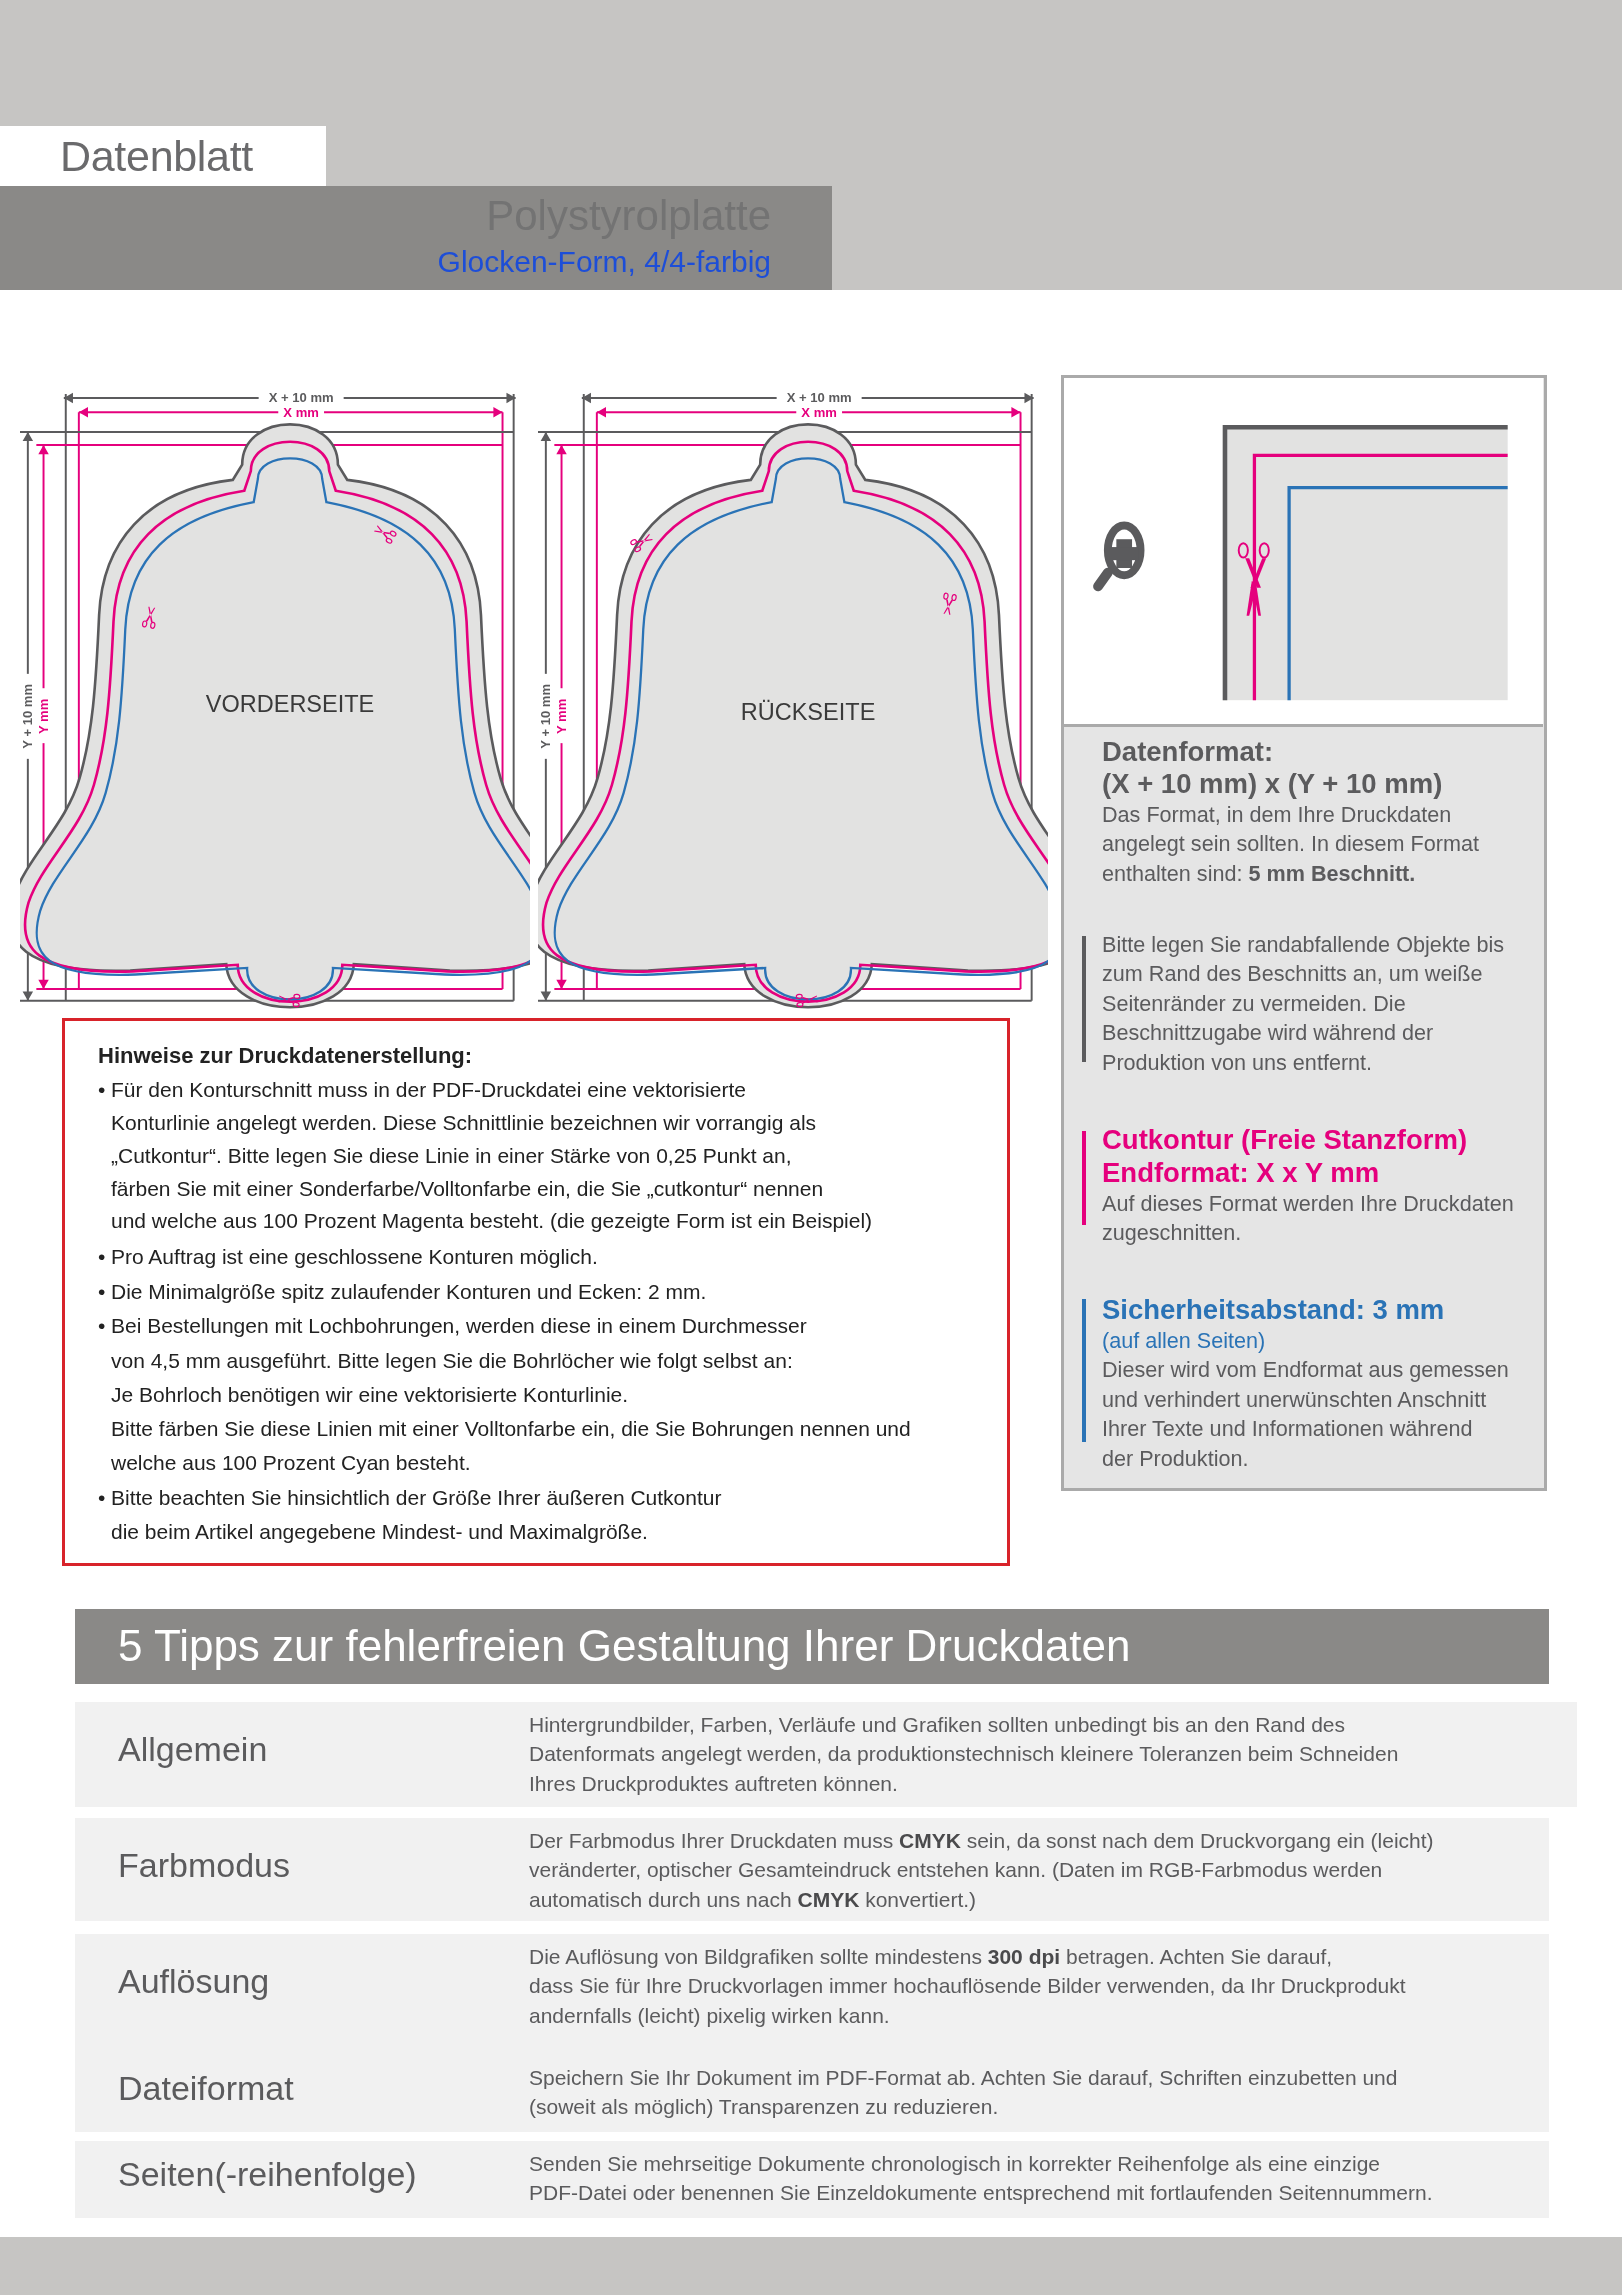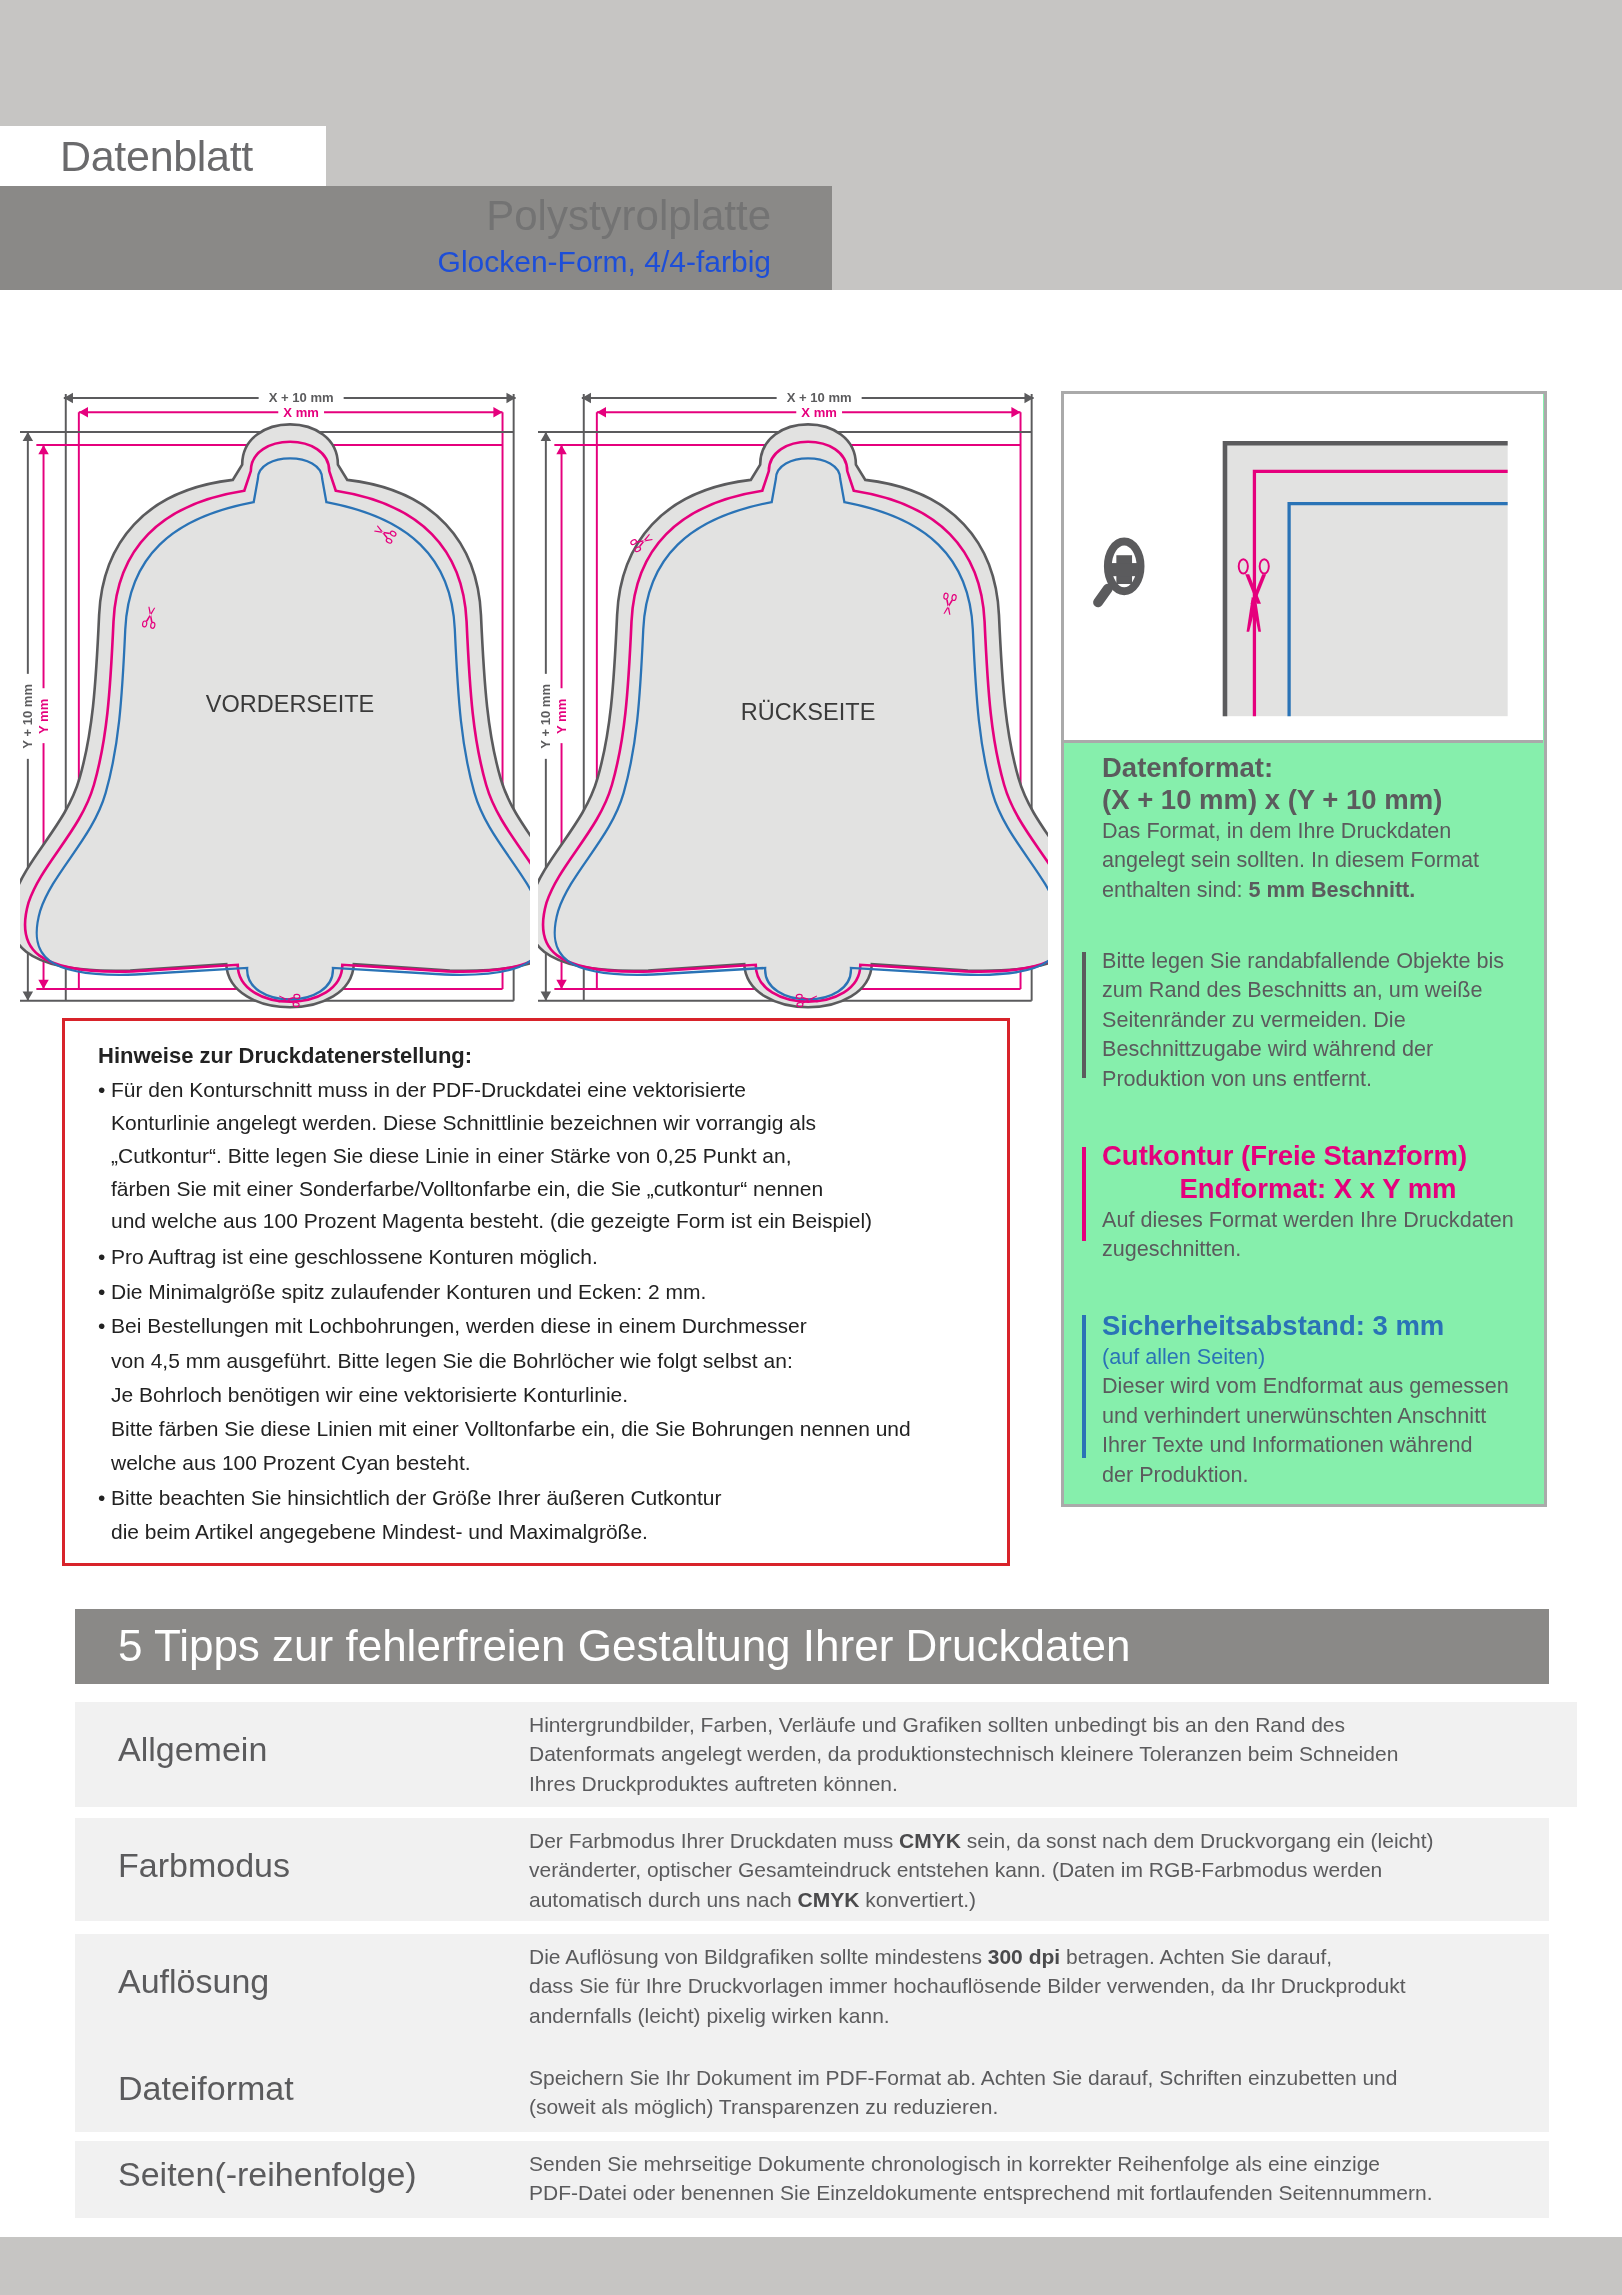--- a/index.html
+++ b/index.html
@@ -19,21 +19,21 @@
   #product-title { right: 852px; top: 190px; font-size: 42px; color: #737373; line-height: 52px; text-align: center; white-space: nowrap; }
   #product-subtitle { right: 852px; top: 243px; font-size: 30px; color: #1d4ed8; line-height: 37px; text-align: right; white-space: nowrap; margin-left: 12px; }
 
   
   .diagram { position: absolute; }
   .diagram svg { display: block; }
   .side-label { font-family: "Liberation Sans", "DejaVu Sans", sans-serif; font-size: 36px; fill: #3a3a3a; }
   .dim-label { font-family: "Liberation Sans", "DejaVu Sans", sans-serif; font-size: 20px; font-weight: bold; }
 
   
-  #info-panel { left: 1061px; top: 391px; width: 486px; height: 1116px; border: 3.3px solid #aaaaaa; box-sizing: border-box; background: #86efac; }
+  #info-panel { left: 1061px; top: 375px; width: 486px; height: 1116px; border: 3.3px solid #aaaaaa; box-sizing: border-box; background: #e5e5e5; }
   #zoom-area { position: absolute; left: 0; top: 0; width: 479px; height: 346px; background: #ffffff; border-bottom: 3.9px solid #aaaaaa; }
   .info-block { position: absolute; left: 38px; width: 432px; }
   .info-block .heading { font-weight: bold; font-size: 27.5px; line-height: 33px; white-space: nowrap; }
   .info-block .text { font-size: 21.6px; line-height: 29.4px; color: #5b5b5d; }
   .bar { position: absolute; left: 21px; width: 3.3px; }
 
   
   #notes-box { left: 62px; top: 1018px; width: 948px; height: 548px; border: 3.3px solid #d8232a; box-sizing: border-box; background: #fff; }
   #notes-title { position: absolute; left: 33px; top: 22px; font-size: 22px; font-weight: bold; color: #222; }
   .note { position: absolute; left: 33px; font-size: 21px; color: #222; line-height: 33px; white-space: nowrap; }
@@ -199,21 +199,21 @@
       <div class="text">Bitte legen Sie randabfallende Objekte bis</div>
       <div class="text">zum Rand des Beschnitts an, um weiße</div>
       <div class="text">Seitenränder zu vermeiden. Die</div>
       <div class="text">Beschnittzugabe wird während der</div>
       <div class="text">Produktion von uns entfernt.</div>
     </div>
 
   <div class="bar" style="top:753px; height:94px; background:#e5007d; left:18.3px;"></div>
   <div class="info-block" style="top:745px;">
     <div class="heading" style="color:#e5007d;">Cutkontur (Freie Stanzform)</div>
-    <div class="heading" style="color:#e5007d;text-align:center;">Endformat: X x Y mm</div>
+    <div class="heading" style="color:#e5007d;">Endformat: X x Y mm</div>
     <div class="text">Auf dieses Format werden Ihre Druckdaten</div>
     <div class="text">zugeschnitten.</div>
   </div>
 
   <div class="bar" style="top:921px; height:143px; background:#2a73b6; left:18.3px;"></div>
   <div class="info-block" style="top:915px;">
     <div class="heading" style="color:#2a73b6;">Sicherheitsabstand: 3 mm</div>
     <div class="text" style="color:#2a73b6;">(auf allen Seiten)</div>
     <div class="text">Dieser wird vom Endformat aus gemessen</div>
     <div class="text">und verhindert unerwünschten Anschnitt</div>

